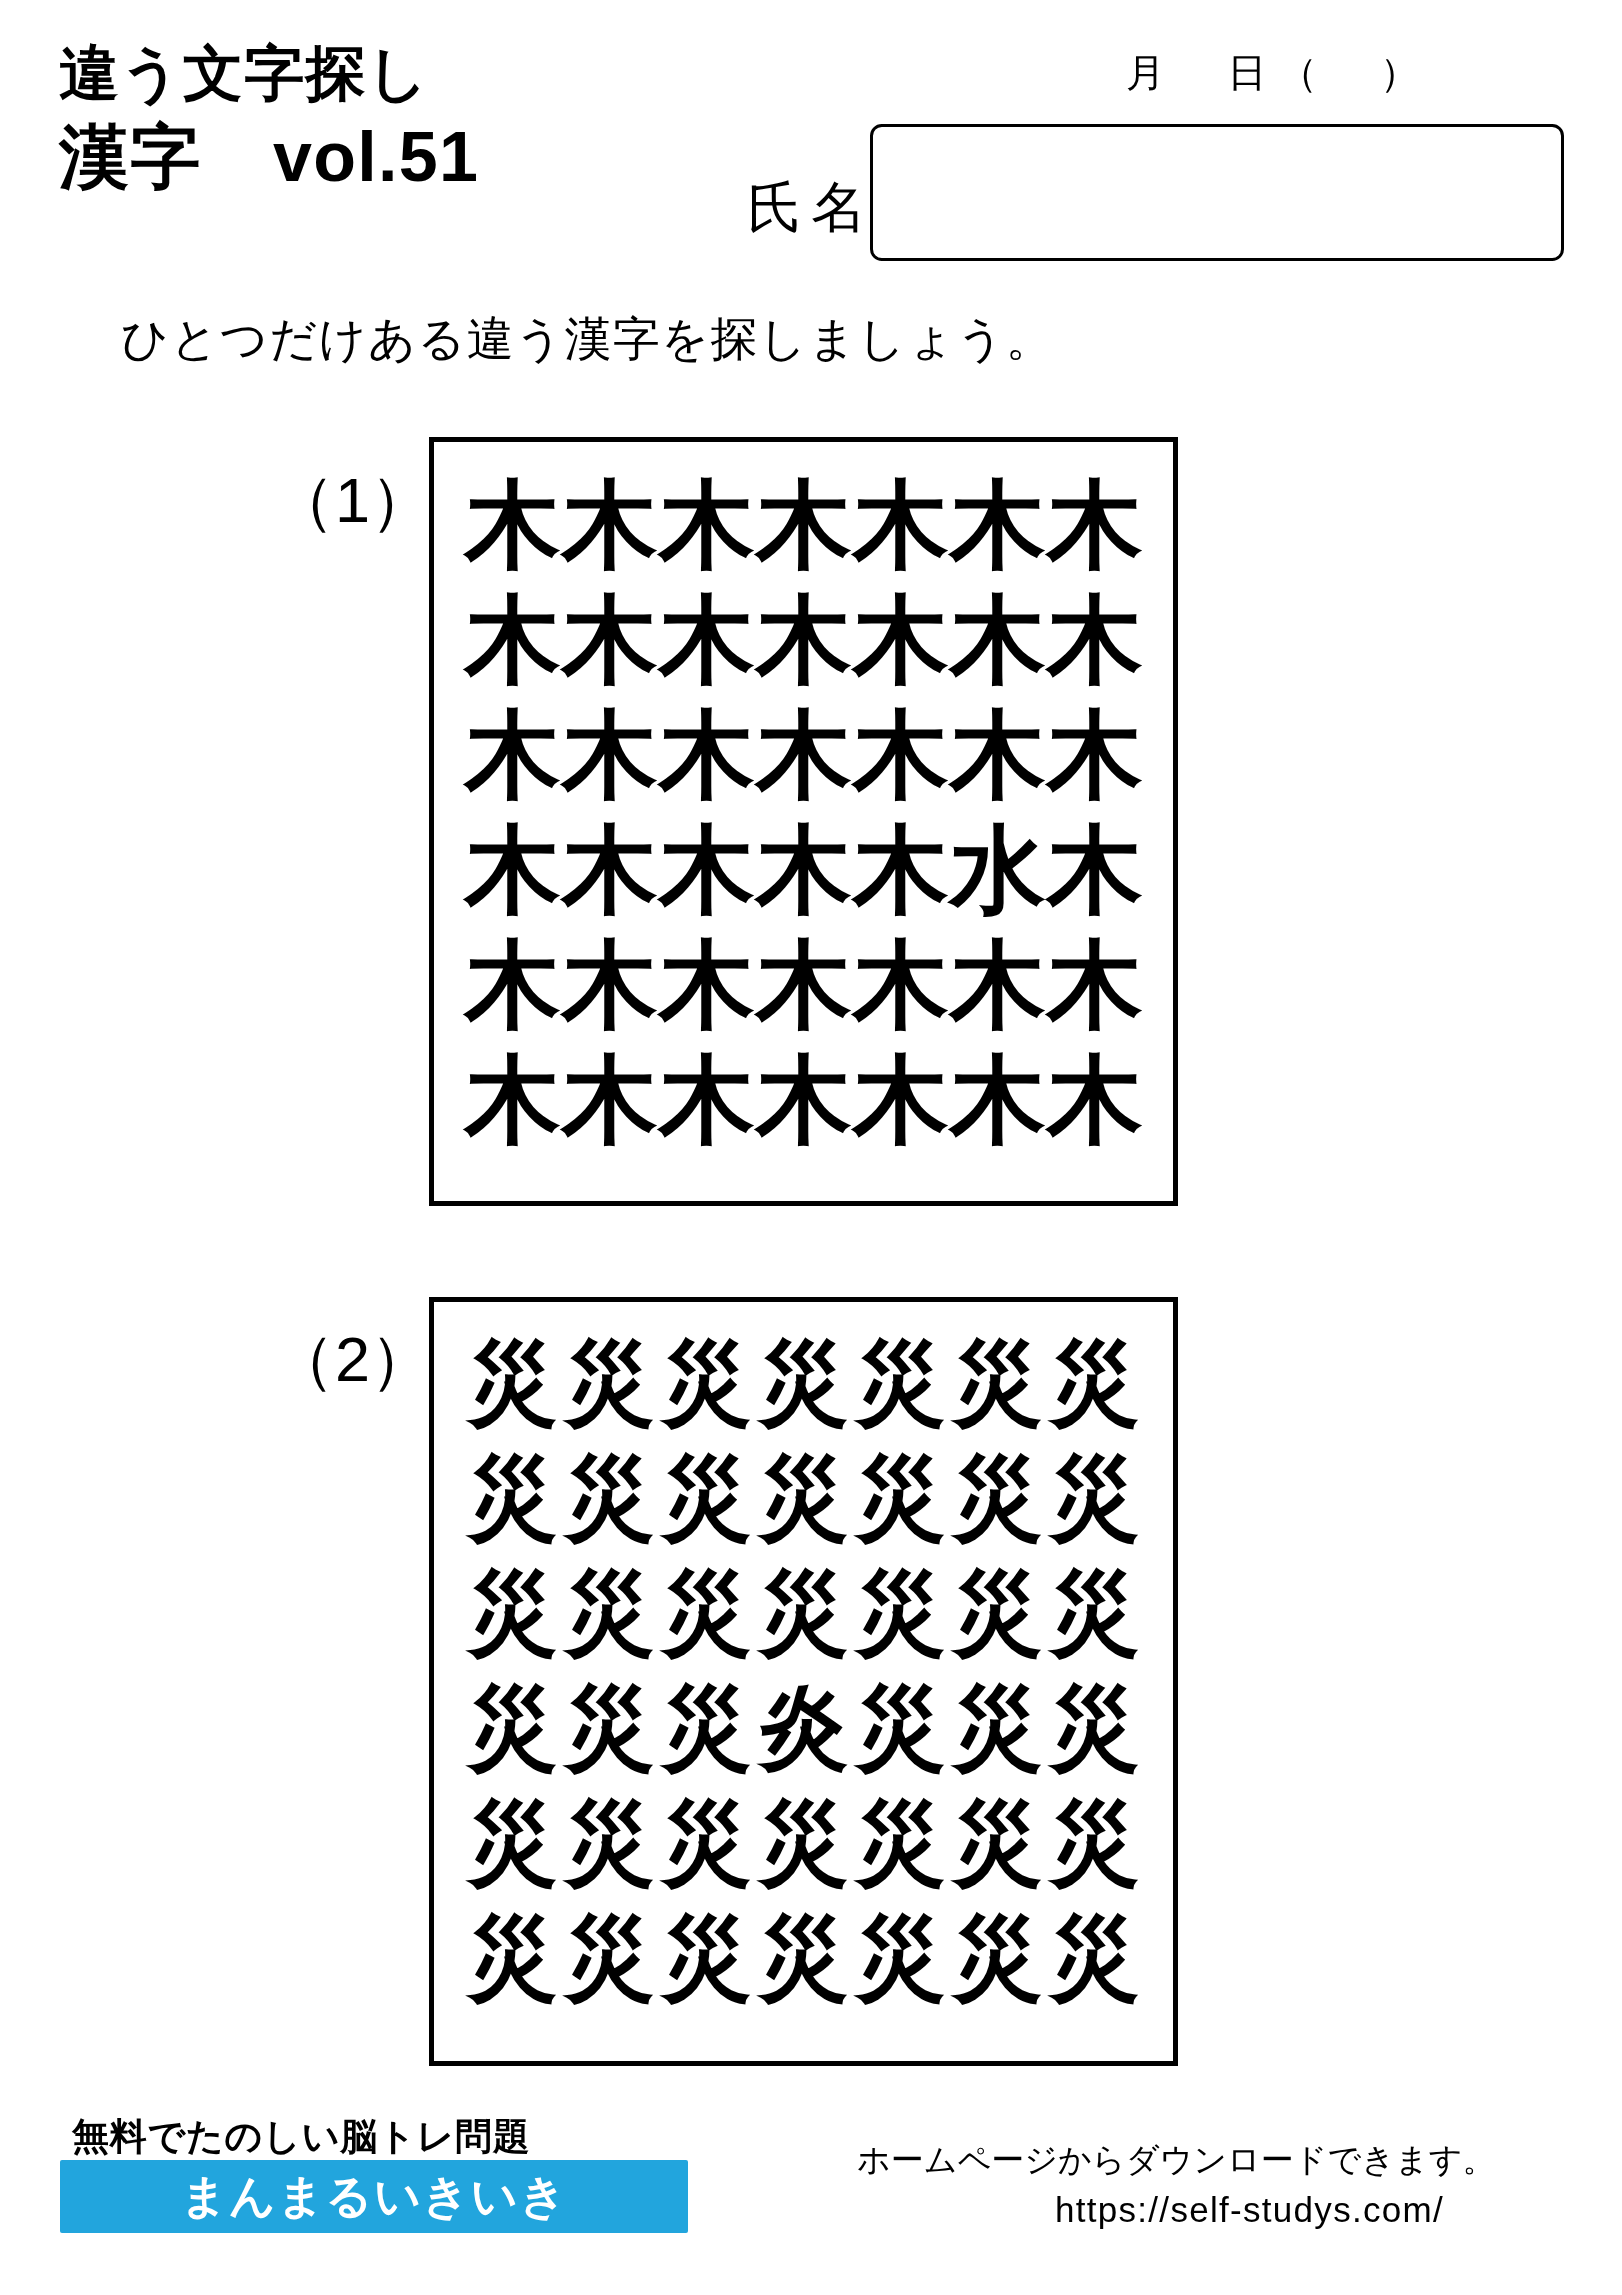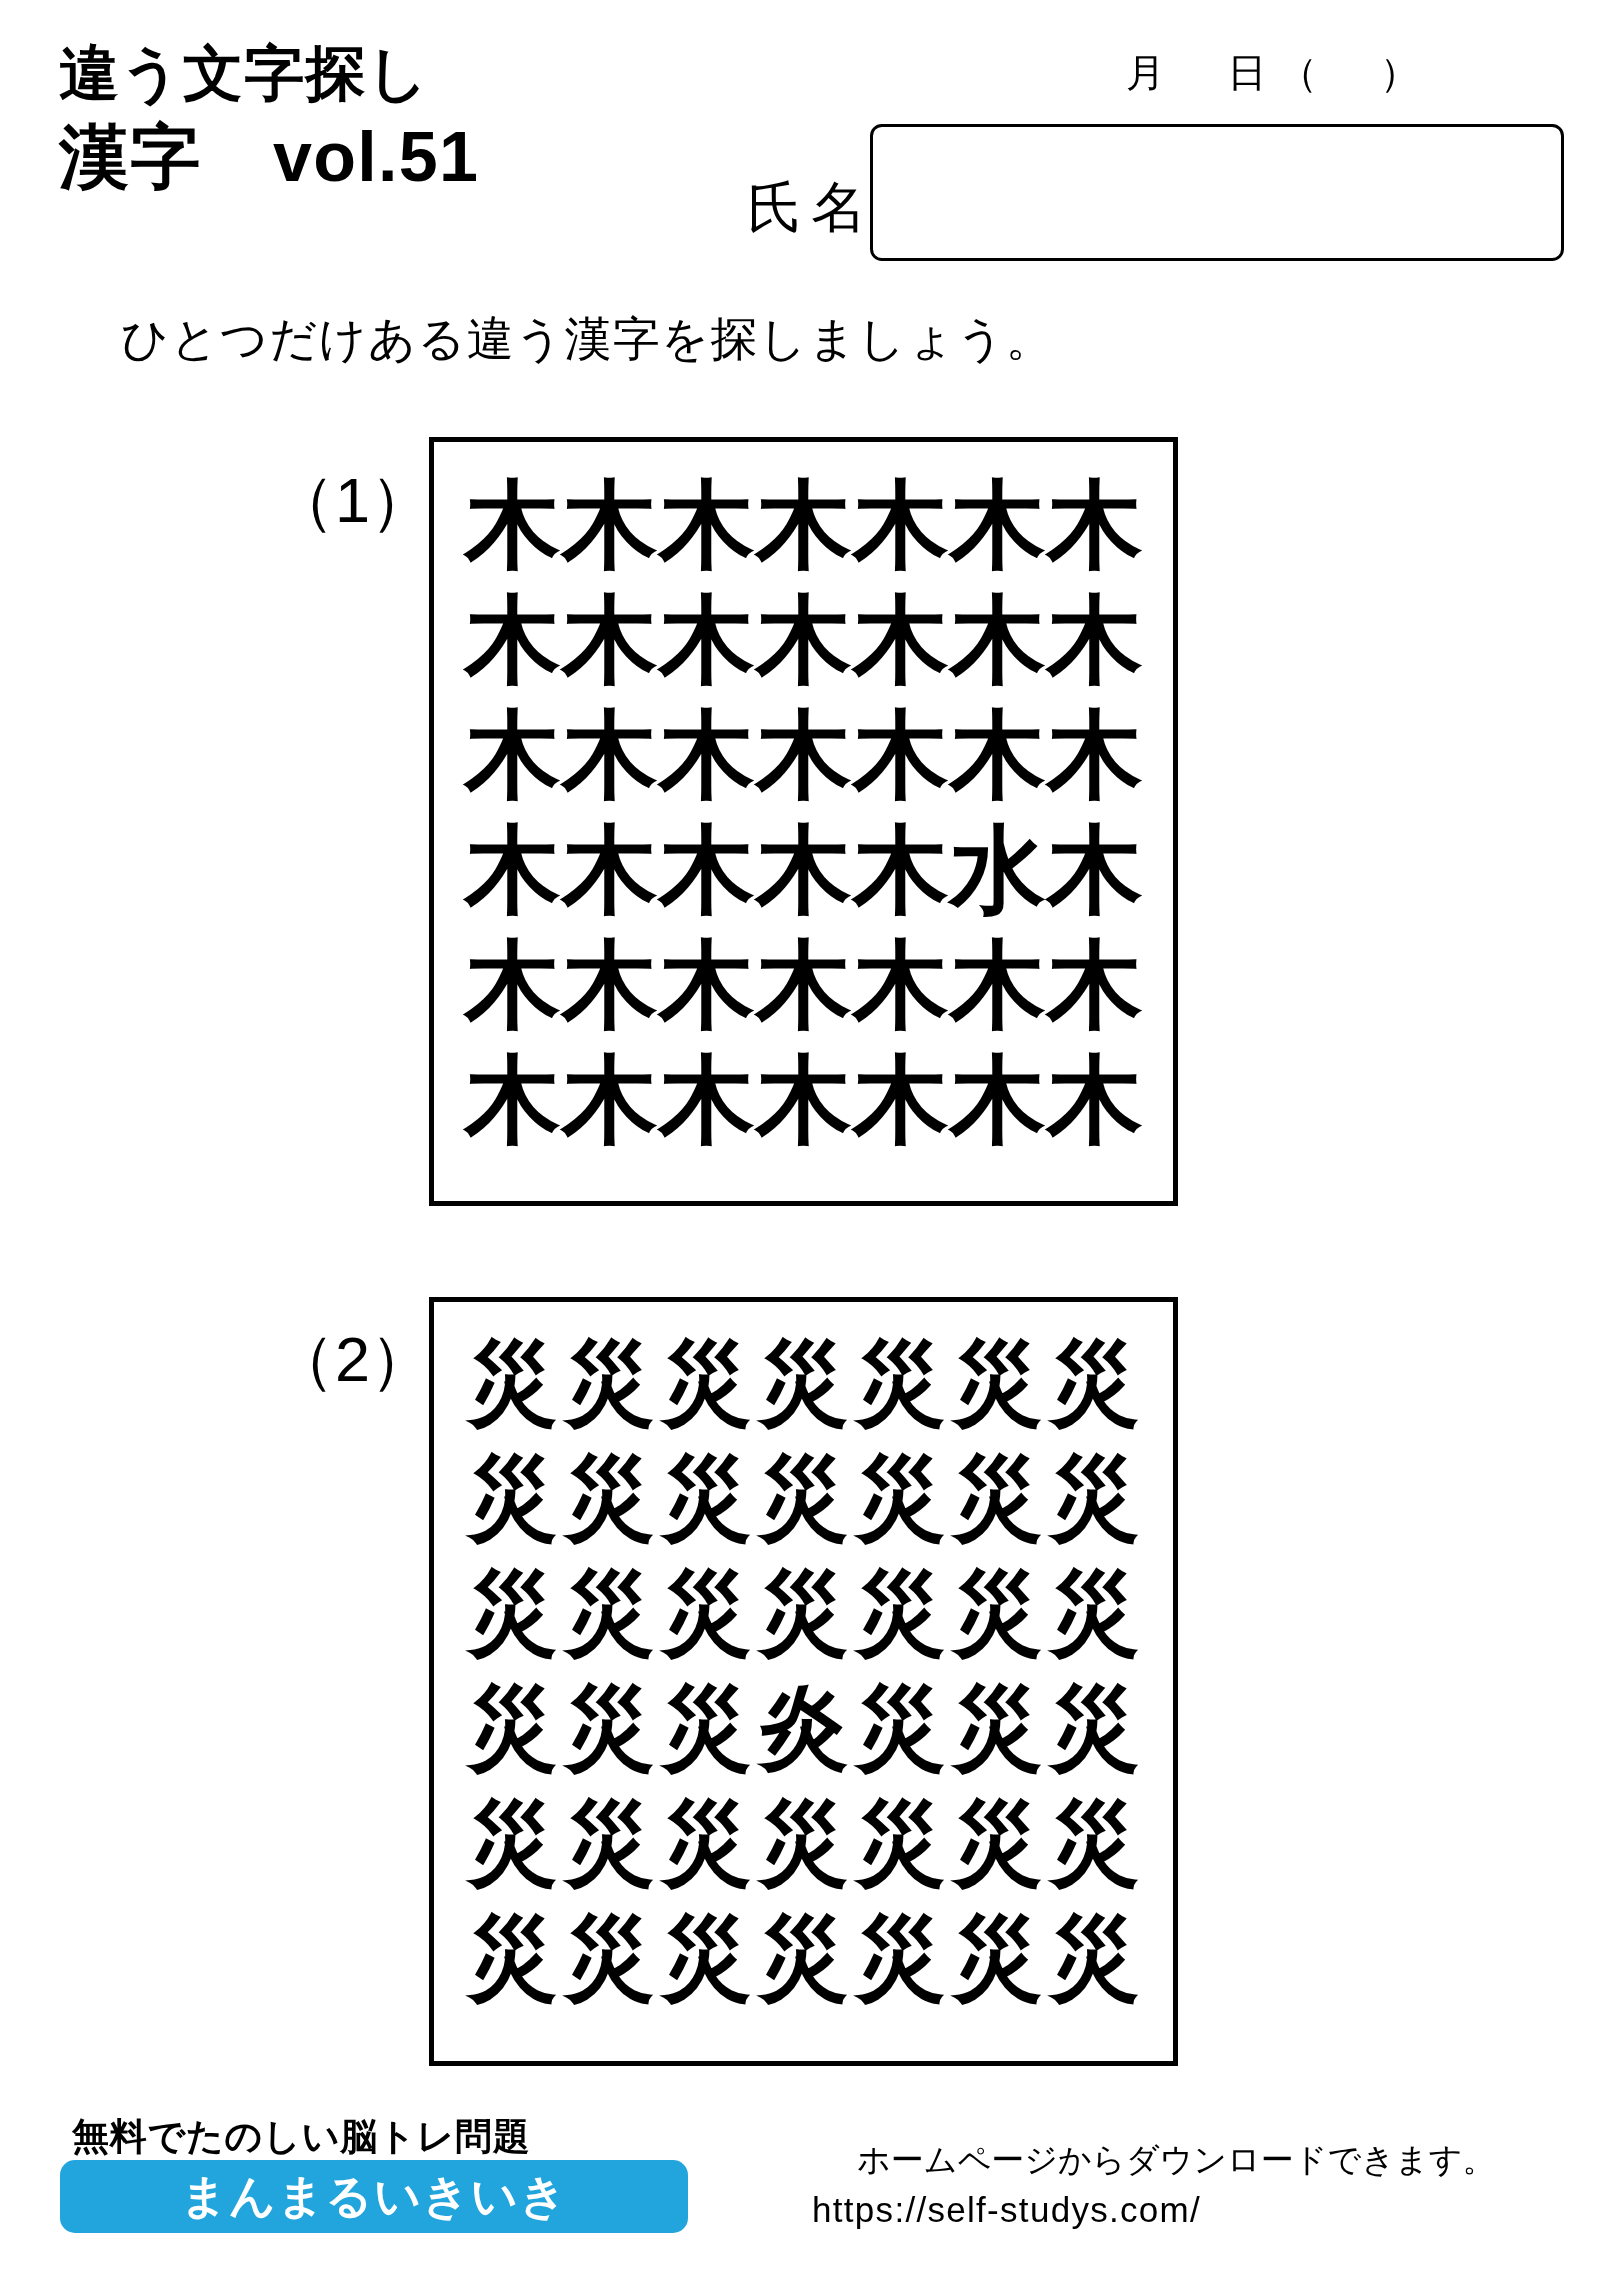--- a/index.html
+++ b/index.html
@@ -172,21 +172,21 @@
     letter-spacing: 0.7px;
     white-space: nowrap;
   }
   .brand-pill {
     position: absolute;
     left: 60px;
     top: 73px;
     width: 628px;
     height: 73px;
     background: #22a5dd;
-    border-radius: 15px;
+    border-radius: 2px;
   }
   .brand-pill-text {
     position: absolute;
     left: 0;
     top: 0;
     width: 100%;
     height: 100%;
     display: flex;
     align-items: center;
     justify-content: center;
@@ -200,23 +200,24 @@
     position: absolute;
     left: 857px;
     top: 51px;
     width: 713px;
     text-align: left;
     font-size: 33px;
     white-space: nowrap;
   }
   .footer-url {
     position: absolute;
-    left: 812px;
+    left: 893px;
     top: 103px;
     width: 713px;
+    text-align: center;
     font-size: 35px;
     letter-spacing: 1.3px;
     white-space: nowrap;
   }
 </style>
 </head>
 <body>
 
 <div class="header">
   <div class="title-block">

